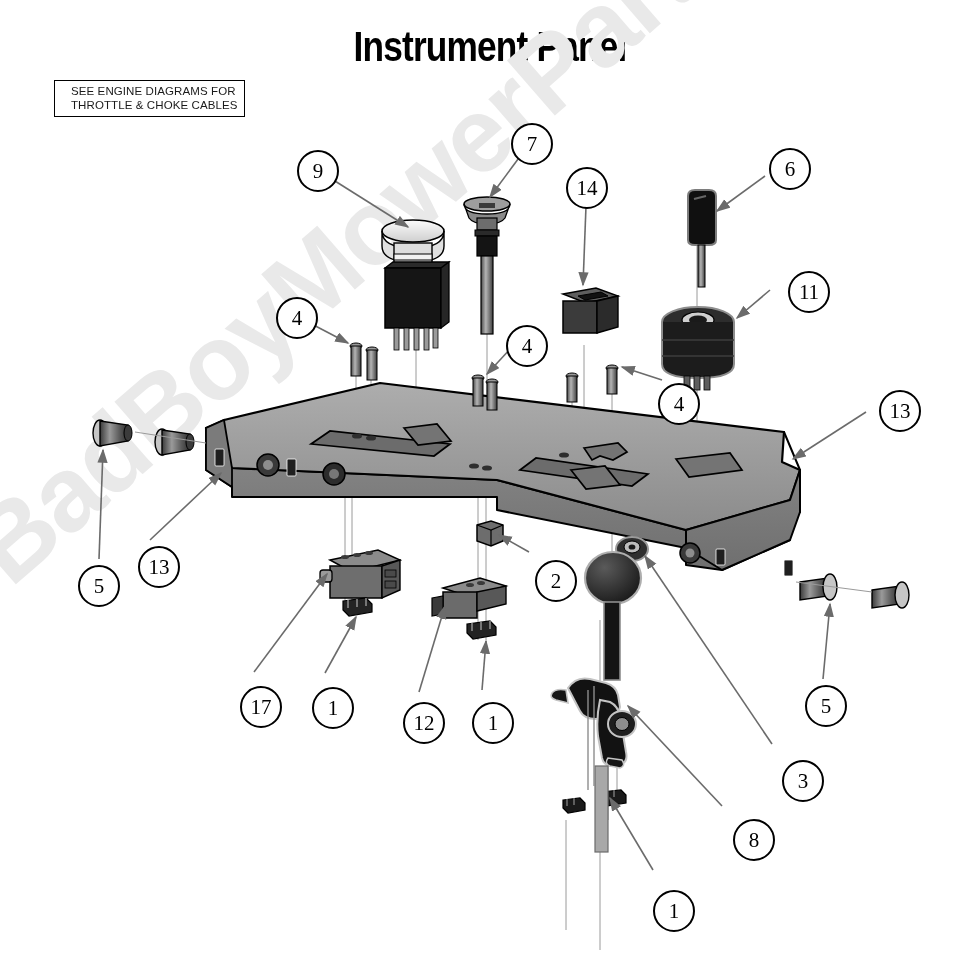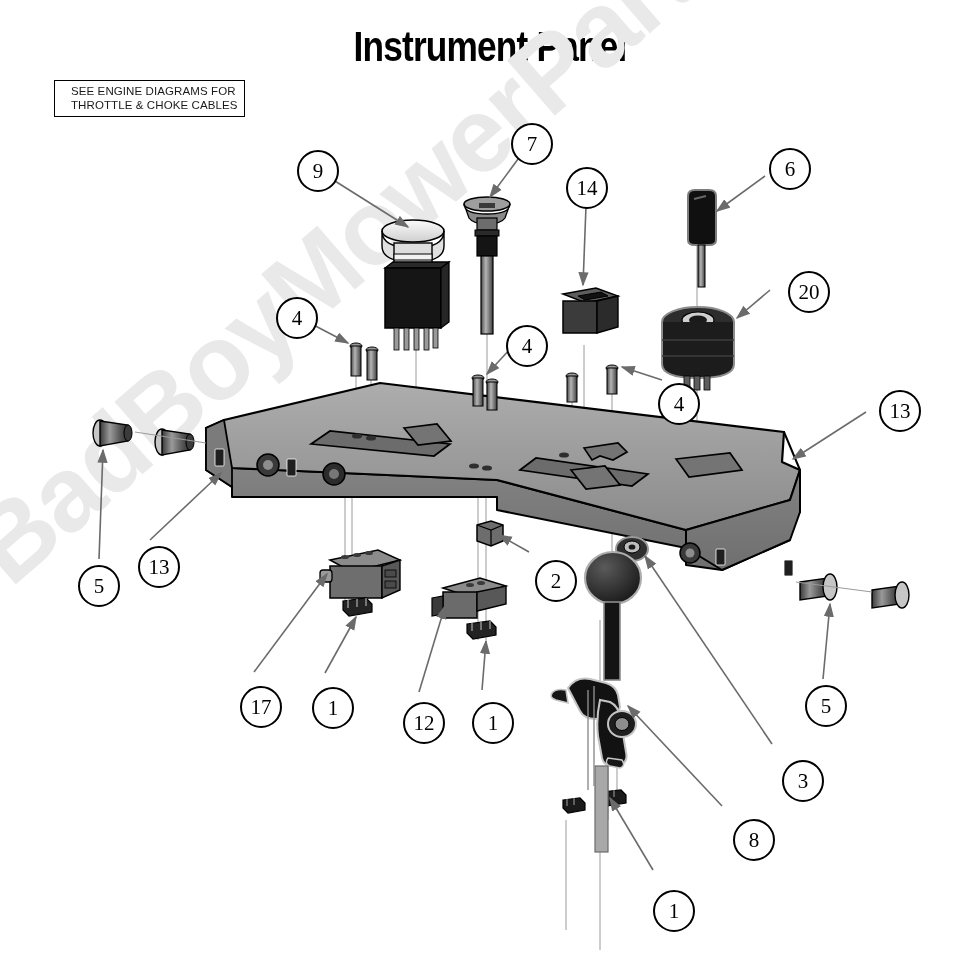--- a/index.html
+++ b/index.html
@@ -383,21 +383,21 @@
   <div id="notebox">
     <div>SEE ENGINE DIAGRAMS FOR</div>
     <div>THROTTLE &amp; CHOKE CABLES</div>
   </div>
 
   <div id="callouts">
       <div class="callout" style="left: 297px; top: 150px;">9</div>
       <div class="callout" style="left: 511px; top: 123px;">7</div>
       <div class="callout" style="left: 566px; top: 167px;">14</div>
       <div class="callout" style="left: 769px; top: 148px;">6</div>
-      <div class="callout" style="left: 788px; top: 271px;">20</div>
+      <div class="callout" style="left: 788px; top: 271px;">11</div>
       <div class="callout" style="left: 276px; top: 297px;">4</div>
       <div class="callout" style="left: 506px; top: 325px;">4</div>
       <div class="callout" style="left: 658px; top: 383px;">4</div>
       <div class="callout" style="left: 879px; top: 390px;">13</div>
       <div class="callout" style="left: 138px; top: 546px;">13</div>
       <div class="callout" style="left: 78px; top: 565px;">5</div>
       <div class="callout" style="left: 805px; top: 685px;">5</div>
       <div class="callout" style="left: 535px; top: 560px;">2</div>
       <div class="callout" style="left: 240px; top: 686px;">17</div>
       <div class="callout" style="left: 312px; top: 687px;">1</div>

